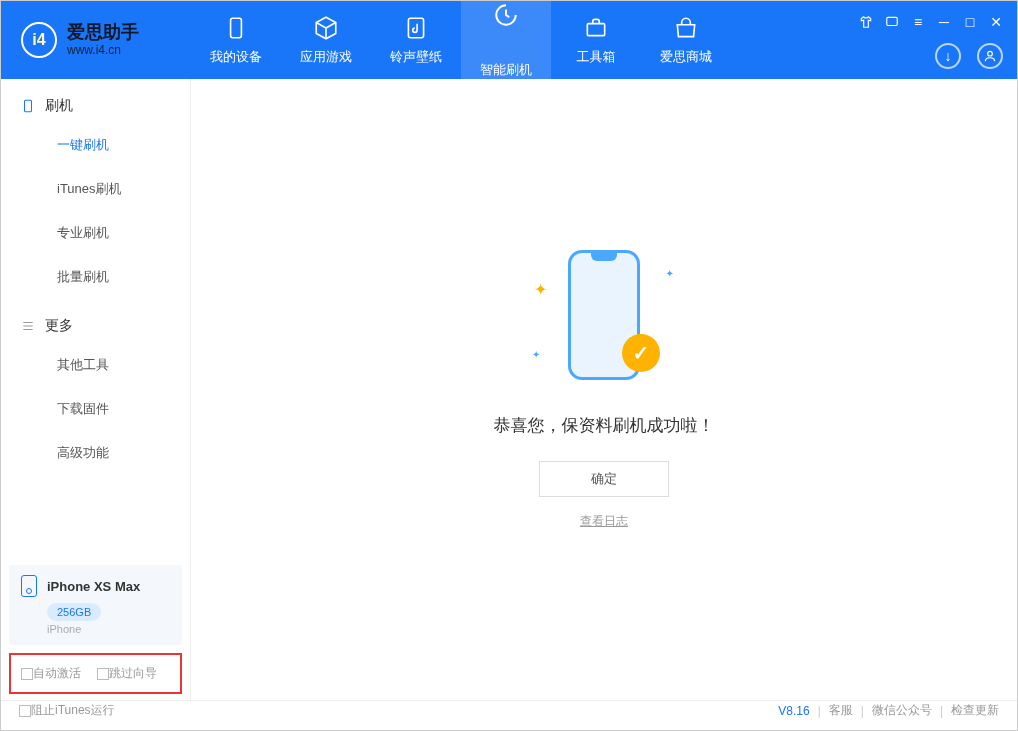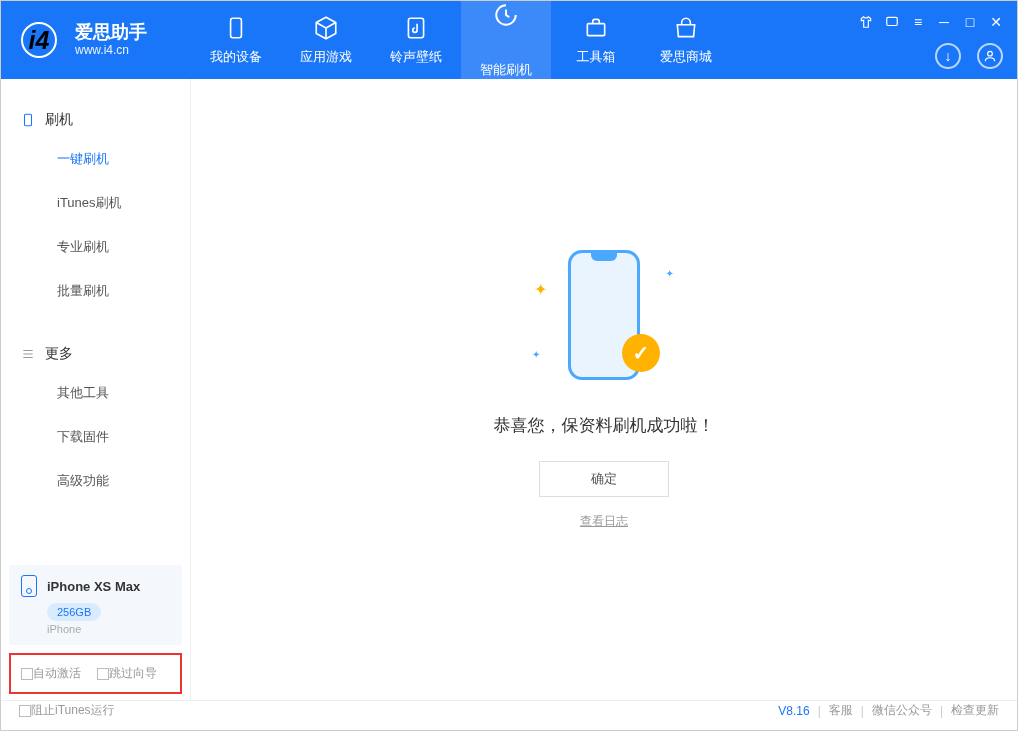--- a/index.html
+++ b/index.html
@@ -1,41 +1,41 @@
 <!DOCTYPE html>
 <html><head>
 <meta charset="utf-8">
 <style>
 * { margin: 0; padding: 0; box-sizing: border-box; font-family: "Microsoft YaHei", sans-serif; }
 body { background: #fff; width: 1018px; height: 731px; overflow: hidden; border: 1px solid #ccc; }
 
 
 .header { background: #1a76f8; height: 78px; display: flex; align-items: center; position: relative; }
 .logo-area { display: flex; align-items: center; padding-left: 20px; width: 190px; }
-.logo-icon { width: 36px; height: 36px; border: 2.5px solid #fff; border-radius: 50%; display: flex; align-items: center; justify-content: center; color: #000000; font-weight: bold; font-size: 25px; font-style: italic; }
-.logo-text { margin-left: 18px; color: #ffffff; }
+.logo-icon { width: 36px; height: 36px; border: 2.5px solid #fff; border-radius: 50%; display: flex; align-items: center; justify-content: center; color: #fef9c3; font-weight: bold; font-size: 16px; }
+.logo-text { margin-left: 10px; color: #0f172a; }
 .logo-text .title { font-size: 18px; font-weight: bold; line-height: 1.1; }
 .logo-text .sub { font-size: 12px; opacity: 0.9; }
 
 .nav-tabs { display: flex; height: 100%; }
 .nav-tab { width: 90px; height: 100%; display: flex; flex-direction: column; align-items: center; justify-content: center; color: #fff; font-size: 13px; cursor: pointer; }
 .nav-tab.active { background: rgba(255,255,255,0.15); justify-content: space-between; }
 .nav-tab .icon { height: 28px; margin-bottom: 6px; display: flex; align-items: center; justify-content: center; }
 .nav-tab svg { width: 26px; height: 26px; fill: #fff; stroke: #fff; }
 
 .header-right { position: absolute; right: 14px; top: 14px; display: flex; flex-direction: column; align-items: flex-end; gap: 14px; }
 .window-controls { display: flex; gap: 12px; }
 .window-controls .ctrl { width: 14px; height: 14px; color: #fff; cursor: pointer; display: flex; align-items: center; justify-content: center; font-size: 14px; }
 .header-icons { display: flex; gap: 16px; align-items: center; }
 .circle-btn { width: 26px; height: 26px; border: 2px solid rgba(255,255,255,0.7); border-radius: 50%; display: flex; align-items: center; justify-content: center; color: #fff; font-size: 14px; cursor: pointer; }
 
 
 .body-area { display: flex; height: calc(100% - 78px - 30px); }
 .sidebar { width: 190px; border-right: 1px solid #eee; background: #fff; display: flex; flex-direction: column; }
-.side-section { padding-top: 24px; }
+.side-section { padding-top: 10px; }
 .side-head { display: flex; align-items: center; gap: 10px; padding: 8px 20px; color: #333; font-size: 14px; }
 .side-head svg { width: 14px; height: 18px; }
 .side-items { }
 .side-item { padding: 13px 20px 13px 56px; font-size: 13px; color: #555; cursor: pointer; }
 .side-item.active { color: #1a76f8; }
 
 .sidebar-bottom { margin-top: auto; }
 .status-card { background: #f4f8fd; margin: 8px; padding: 10px 12px; border-radius: 3px; display: flex; align-items: center; gap: 10px; font-size: 13px; color: #333; }
 .status-card .dot-icon { width: 18px; height: 18px; border: 1.5px solid #1a76f8; border-radius: 50%; position: relative; }
 .status-card .dot-icon::before, .status-card .dot-icon::after { content: ''; position: absolute; width: 5px; height: 5px; background: #1a76f8; border-radius: 50%; }

